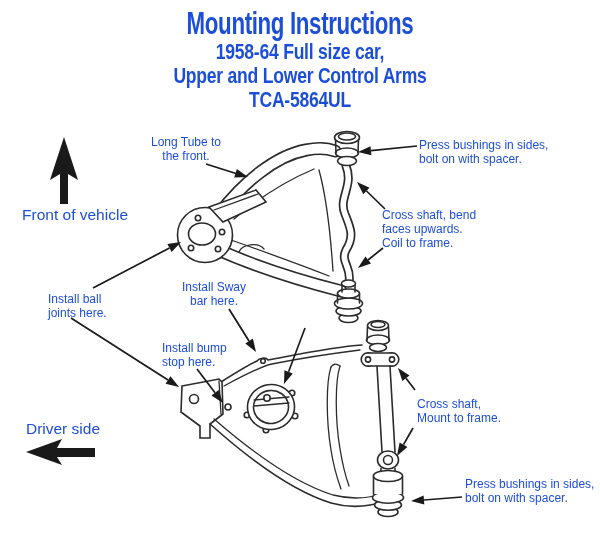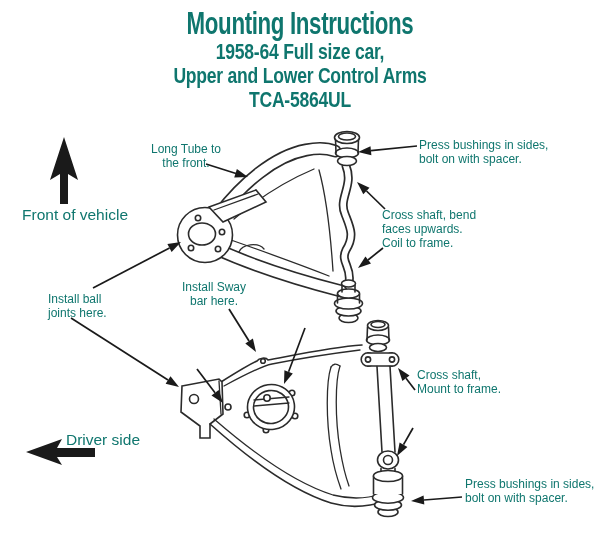--- a/index.html
+++ b/index.html
@@ -1,17 +1,17 @@
 <!DOCTYPE html>
 <html><head>
 <meta charset="utf-8">
 <style>
   html,body { margin:0; padding:0; background:#fff; }
   .stage { position:relative; width:600px; height:534px; background:#ffffff; overflow:hidden;
-           font-family:"Liberation Sans", sans-serif; color:#0f766e; }
+           font-family:"Liberation Sans", sans-serif; color:#1d4ed8; }
   svg.canvas { position:absolute; left:0; top:0; }
 
   
   .ln   { fill:none; stroke:#2b2b2b; stroke-width:1.6; stroke-linecap:round; stroke-linejoin:round; }
   .thin { fill:none; stroke:#2b2b2b; stroke-width:1.3; stroke-linecap:round; }
   .w    { fill:#ffffff; stroke:#2b2b2b; stroke-width:1.6; }
   .tubeO{ fill:none; stroke:#2b2b2b; stroke-width:13;  stroke-linecap:round; }
   .tubeI{ fill:none; stroke:#ffffff; stroke-width:9.8; stroke-linecap:round; }
   .shO  { fill:none; stroke:#2b2b2b; stroke-width:9;   stroke-linecap:round; }
   .shI  { fill:none; stroke:#ffffff; stroke-width:5.6; stroke-linecap:round; }
@@ -193,31 +193,33 @@
         <polygon points="411,501 423.6,495.5 424.3,504.5"></polygon>
       </g>
   </svg>
 
   <div class="t-line title">Mounting Instructions</div>
   <div class="t-line sub1">1958-64 Full size car,</div>
   <div class="t-line sub2">Upper and Lower Control Arms</div>
   <div class="t-line sub3">TCA-5864UL</div>
 
   <div class="big" style="left:0; width:128px; text-align:right; top:206px;">Front of vehicle</div>
-  <div class="big" style="left:0; width:126px; text-align:center; top:431px;padding-left:40px;">Driver side</div>
-
-  <div class="lbl ctr" style="left:136px; width:100px; top:142px;text-align:center;">Long Tube to
+  <div class="big" style="left:0; width:126px; text-align:center; top:420px;">Driver side</div>
+
+  <div class="lbl ctr" style="left:136px; width:100px; top:135px;text-align:center;">Long Tube to
 the front.</div>
   <div class="lbl" style="left:419px; top:138px;">Press bushings in sides,
 bolt on with spacer.</div>
   <div class="lbl" style="left:382px; top:208px;">Cross shaft, bend
 faces upwards.
 Coil to frame.</div>
   <div class="lbl" style="left:48px; top:292px;">Install ball
 joints here.</div>
   <div class="lbl ctr" style="left:168px; width:92px; top:280px;">Install Sway
 bar here.</div>
-  <div class="lbl" style="left:417px; top:368px;">Cross shaft,
+  <div class="lbl" style="left:162px; top:341px;">Install bump
+stop here.</div>
+  <div class="lbl" style="left:417px; top:397px;">Cross shaft,
 Mount to frame.</div>
   <div class="lbl" style="left:465px; top:477px;">Press bushings in sides,
 bolt on with spacer.</div>
 
 </div>
 
 </body></html>

